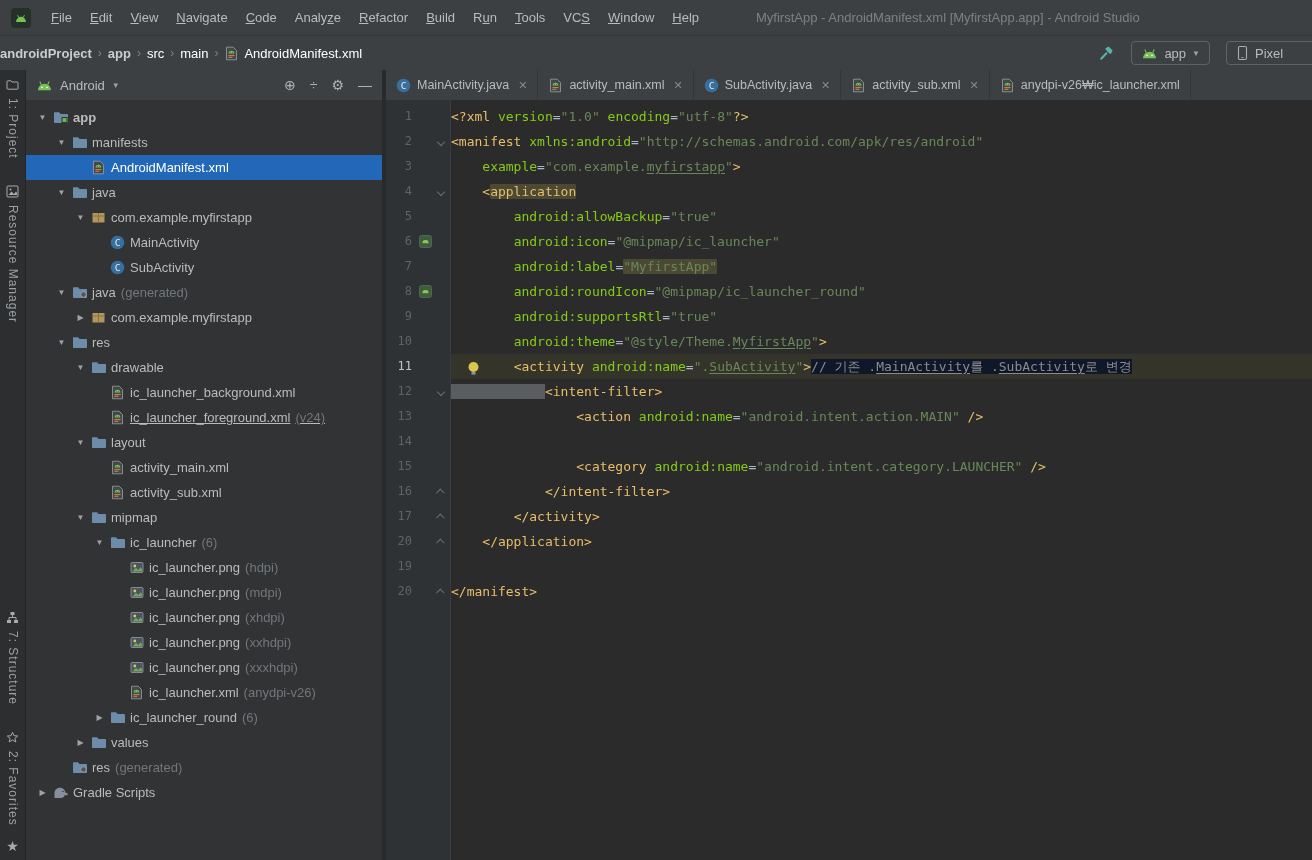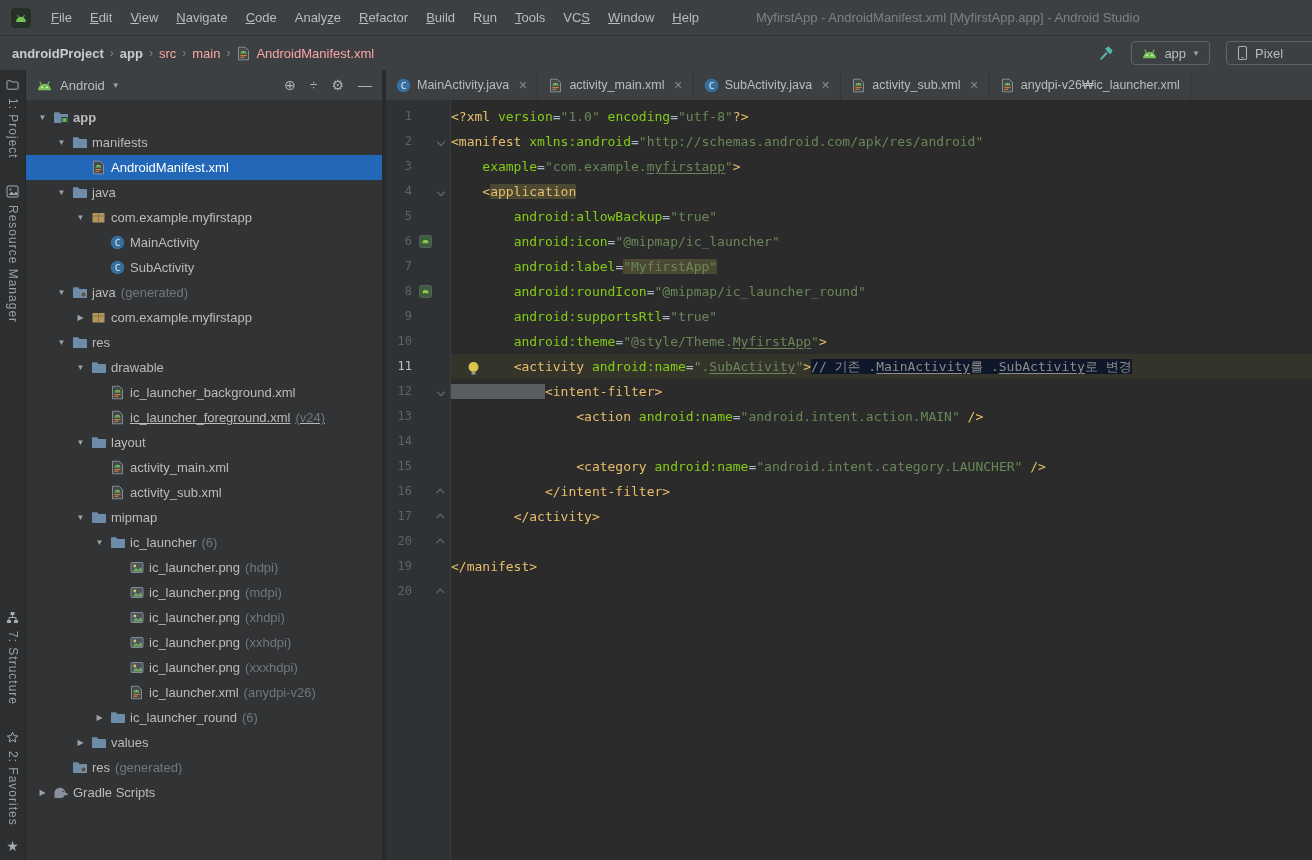--- a/index.html
+++ b/index.html
@@ -9,23 +9,23 @@
 
   
   .menubar{height:36px;background:#3c4043;display:flex;align-items:center;padding:0 8px;border-bottom:1px solid #323537}
   .logo{margin:0 10px 0 2px;display:flex}
   .mrow{display:flex;align-items:center}
   .mitem{padding:0 9px;line-height:35px;cursor:default;white-space:nowrap}
   .mitem u{text-decoration:underline}
   .wtitle{margin-left:48px;color:#808080;white-space:nowrap;overflow:hidden}
 
   
-  .crumbbar{height:34px;background:#3c4043;display:flex;align-items:center;padding:0 0 0 12px}
+  .crumbbar{height:34px;background:#3c4043;display:flex;align-items:center;padding:0 0 0 0}
   .crumbs{display:flex;align-items:center}
-  .crumb{color:#fca5a5;white-space:nowrap;cursor:default}
+  .crumb{color:#ffffff;white-space:nowrap;cursor:default}
   .crumb.b{font-weight:700;color:#cccccc}
   .csep{color:#7e8285;margin:0 6px;font-size:12px}
   .crumbfile{display:flex;align-items:center;gap:5px}
   .cr-actions{margin-left:auto;display:flex;align-items:center;gap:16px}
   .abtn{display:flex;align-items:center;cursor:default}
   .runbox,.devbox{display:flex;align-items:center;gap:6px;border:1px solid #5e6365;border-radius:4px;height:24px;padding:0 9px;white-space:nowrap}
   .devbox{margin-right:-34px;min-width:120px}
   .ddarrow{color:#9ca0a3;font-size:8px}
 
   
@@ -752,18 +752,19 @@
           <div class="crow caret"><span class="p">        </span><span class="t">&lt;activity </span><span class="a">android:name</span><span class="p">=</span><span class="s">".</span><span class="s un">SubActivity</span><span class="s">"</span><span class="t">&gt;</span><span class="c cb">// 기존 .</span><span class="c un cb">MainActivity</span><span class="c cb">를 .</span><span class="c un cb">SubActivity</span><span class="c cb">로 변경</span><span class="bulb"><svg width="13" height="15" viewBox="0 0 13 15">
                 <circle cx="6.5" cy="6" r="5" fill="#d9c64b"></circle>
                 <rect x="4.5" y="11" width="4" height="2.6" fill="#8f9498"></rect>
               </svg></span></div>
           <div class="crow"><span class="p sb">            </span><span class="t">&lt;intent-filter&gt;</span></div>
           <div class="crow"><span class="p">                </span><span class="t">&lt;action </span><span class="a">android:name</span><span class="p">=</span><span class="s">"android.intent.action.MAIN"</span><span class="p"> </span><span class="t">/&gt;</span></div>
           <div class="crow"></div>
           <div class="crow"><span class="p">                </span><span class="t">&lt;category </span><span class="a">android:name</span><span class="p">=</span><span class="s">"android.intent.category.LAUNCHER"</span><span class="p"> </span><span class="t">/&gt;</span></div>
           <div class="crow"><span class="p">            </span><span class="t">&lt;/intent-filter&gt;</span></div>
           <div class="crow"><span class="p">        </span><span class="t">&lt;/activity&gt;</span></div>
+          <div class="crow"><span class="p">    </span><span class="t">&lt;/application&gt;</span></div>
           <div class="crow"></div>
           <div class="crow"><span class="t">&lt;/manifest&gt;</span></div>
         </div>
     </div>
   </div>
 </div>
 
 </body></html>

